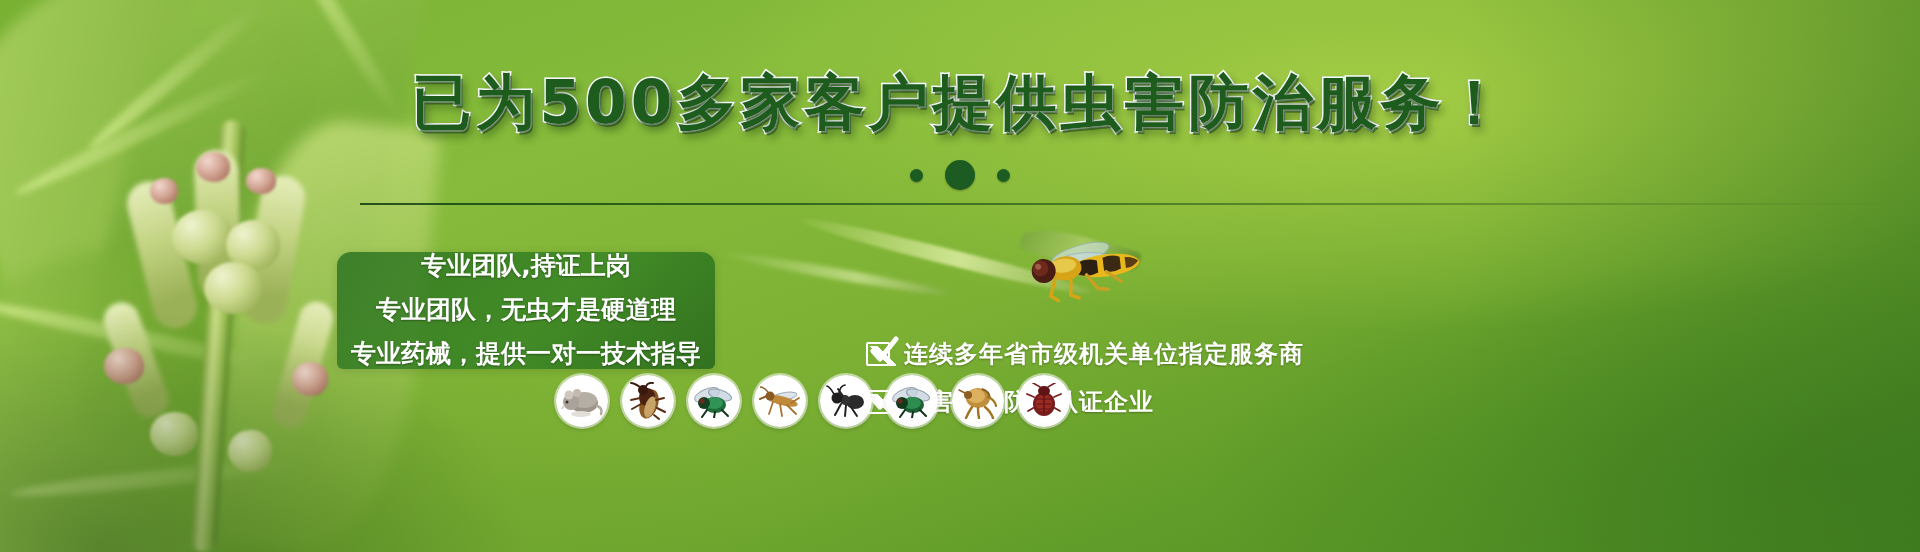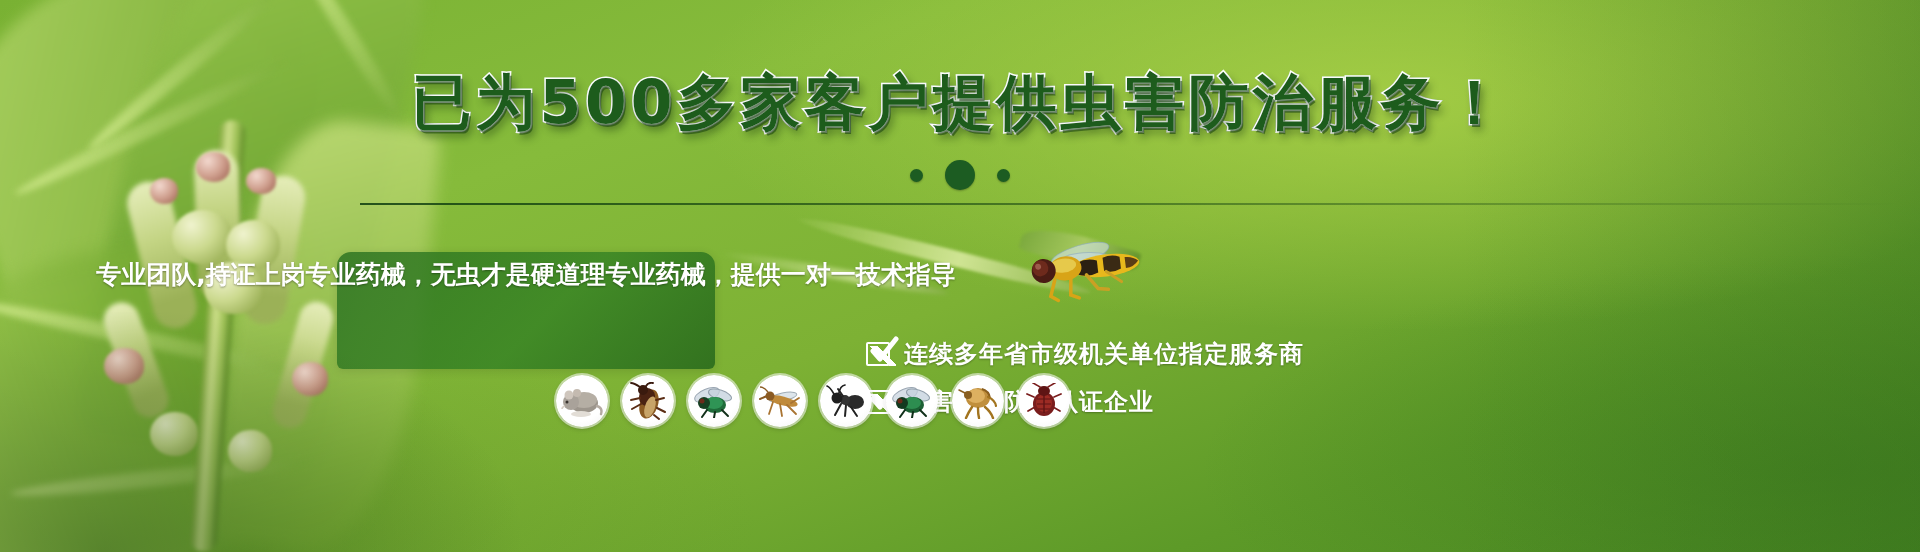--- a/index.html
+++ b/index.html
@@ -99,21 +99,21 @@
   .dot { border-radius:50%; background:#1c5c22; box-shadow:0 1px 2px rgba(0,0,0,.28); }
   .dot.s { width:13px; height:13px; }
   .dot.l { width:30px; height:30px; }
 
   
   .copy-box {
     position:absolute; left:337px; top:252px; width:378px; height:117px;
     background:linear-gradient(135deg,rgba(38,110,30,.80),rgba(44,124,33,.74) 55%,rgba(34,100,26,.82));
     border-radius:14px 14px 6px 6px;
     box-shadow:0 2px 10px rgba(0,0,0,.12);
-    display:flex; flex-direction:row; justify-content:center;
+    display:flex; flex-direction:column; justify-content:center;
     padding:6px 0 8px 0;
   }
   .copy-line {
     color:#ffffff; text-align:center; font-weight:bold; white-space:nowrap;
     text-shadow:0 1px 2px rgba(0,0,0,.35);
   }
   .copy-line.l1 { font-size:25px; letter-spacing:0px; margin-bottom:11px; }
   .copy-line.l2 { font-size:25px; letter-spacing:0px; margin-bottom:11px; }
   .copy-line.l3 { font-size:25px; letter-spacing:0px; }
 
@@ -240,21 +240,21 @@
   <div class="dots">
     <span class="dot s"></span>
     <span class="dot l"></span>
     <span class="dot s"></span>
   </div>
 
   <div class="top-rule"></div>
 
   <div class="copy-box">
     <div class="copy-line l1">专业团队,持证上岗</div>
-    <div class="copy-line l2">专业药械，无虫才是硬道理</div>
+    <div class="copy-line l2">专业团队，无虫才是硬道理</div>
     <div class="copy-line l3">专业药械，提供一对一技术指导</div>
   </div>
 
   <div class="checklist">
     <div class="check-row">
       <span class="check-box">
         <svg class="tick" viewBox="0 0 30 30">
           <path d="M4 15 L11 23 L27 3" stroke="#ffffff" stroke-width="5" fill="none" stroke-linecap="round" stroke-linejoin="round"></path>
         </svg>
       </span>

